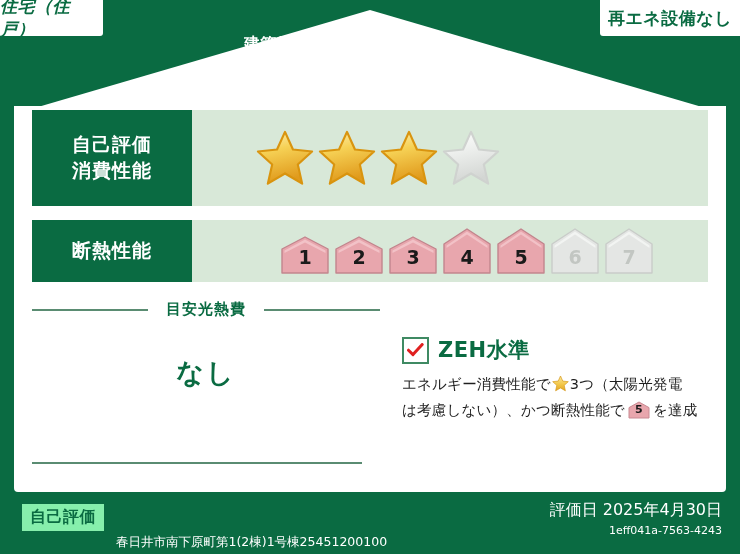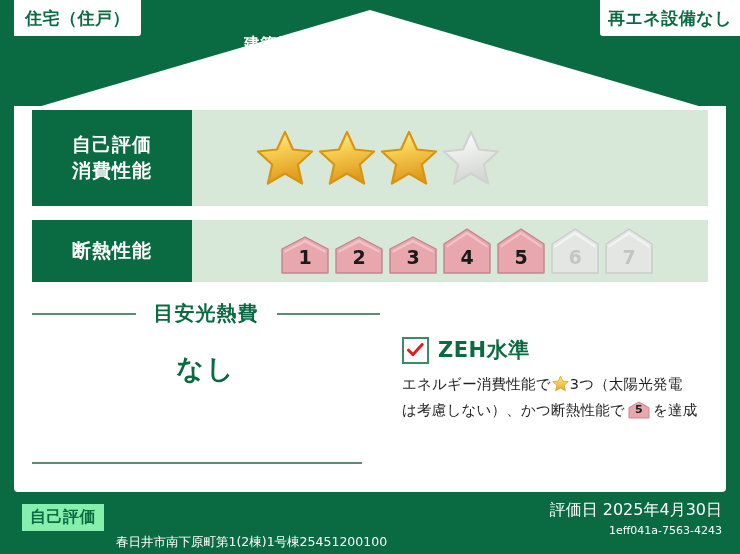--- a/index.html
+++ b/index.html
@@ -27,23 +27,24 @@
     font-weight: bold;
     font-size: 17px;
     letter-spacing: 0.5px;
     display: flex;
     align-items: center;
     justify-content: center;
     height: 36px;
     z-index: 6;
   }
   #tag-building-type {
-    left: 14px;
-    width: 127px;
+    left: 0;
+    width: 103px;
     border-bottom-right-radius: 3px;
+    font-style: italic;
   }
   #tag-renewable {
     right: 0;
     width: 140px;
     border-bottom-left-radius: 3px;
   }
 
   
   .roof-title {
     position: absolute;
@@ -179,37 +180,37 @@
     width: 348px;
     flex: none;
     position: relative;
     padding-right: 12px;
   }
   .cost-head {
     display: flex;
     align-items: center;
     gap: 18px;
     color: #0a6b42;
-    font-size: 20px;
+    font-size: 15px;
     font-weight: bold;
     letter-spacing: 1px;
     padding-top: 4px;
   }
   .cost-head .rule {
     flex: 1;
     height: 2px;
     background: #5a8c72;
   }
   .cost-head .rule.left  { max-width: 118px; }
   .cost-value {
     text-align: center;
     color: #0a6b42;
     font-size: 27px;
     font-weight: bold;
-    margin-top: 24px;
+    margin-top: 36px;
     letter-spacing: 2px;
   }
   .cost-footrule {
     position: absolute;
     left: 0;
     bottom: 22px;
     width: 330px;
     height: 2px;
     background: #5a8c72;
   }

